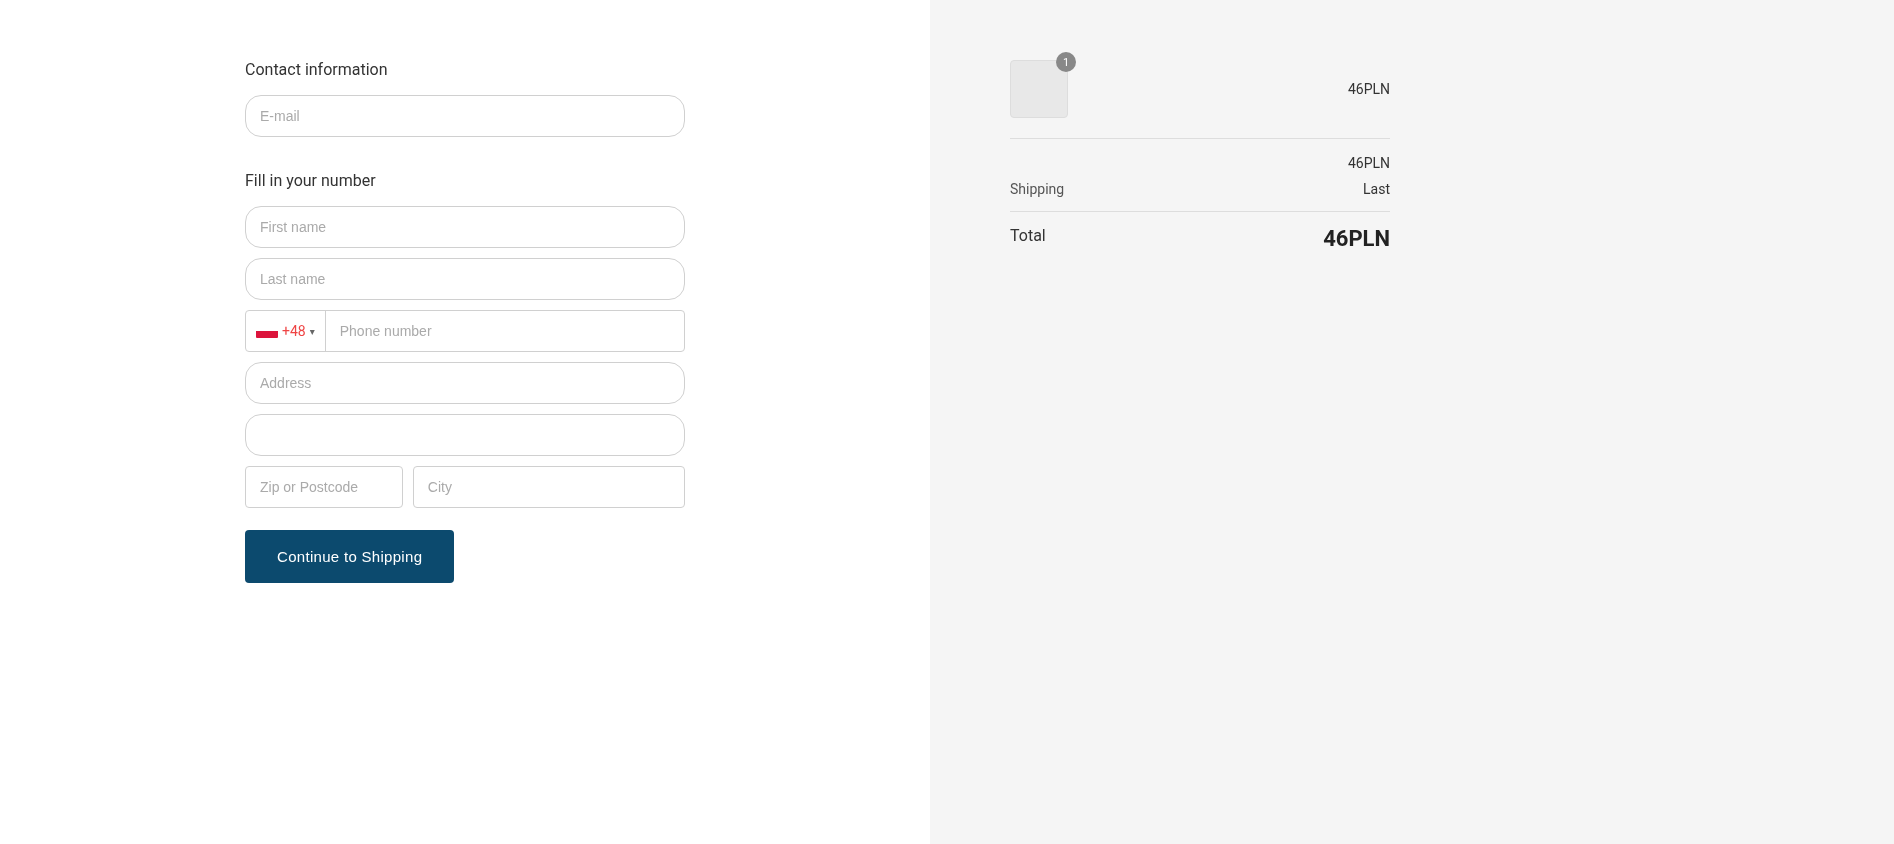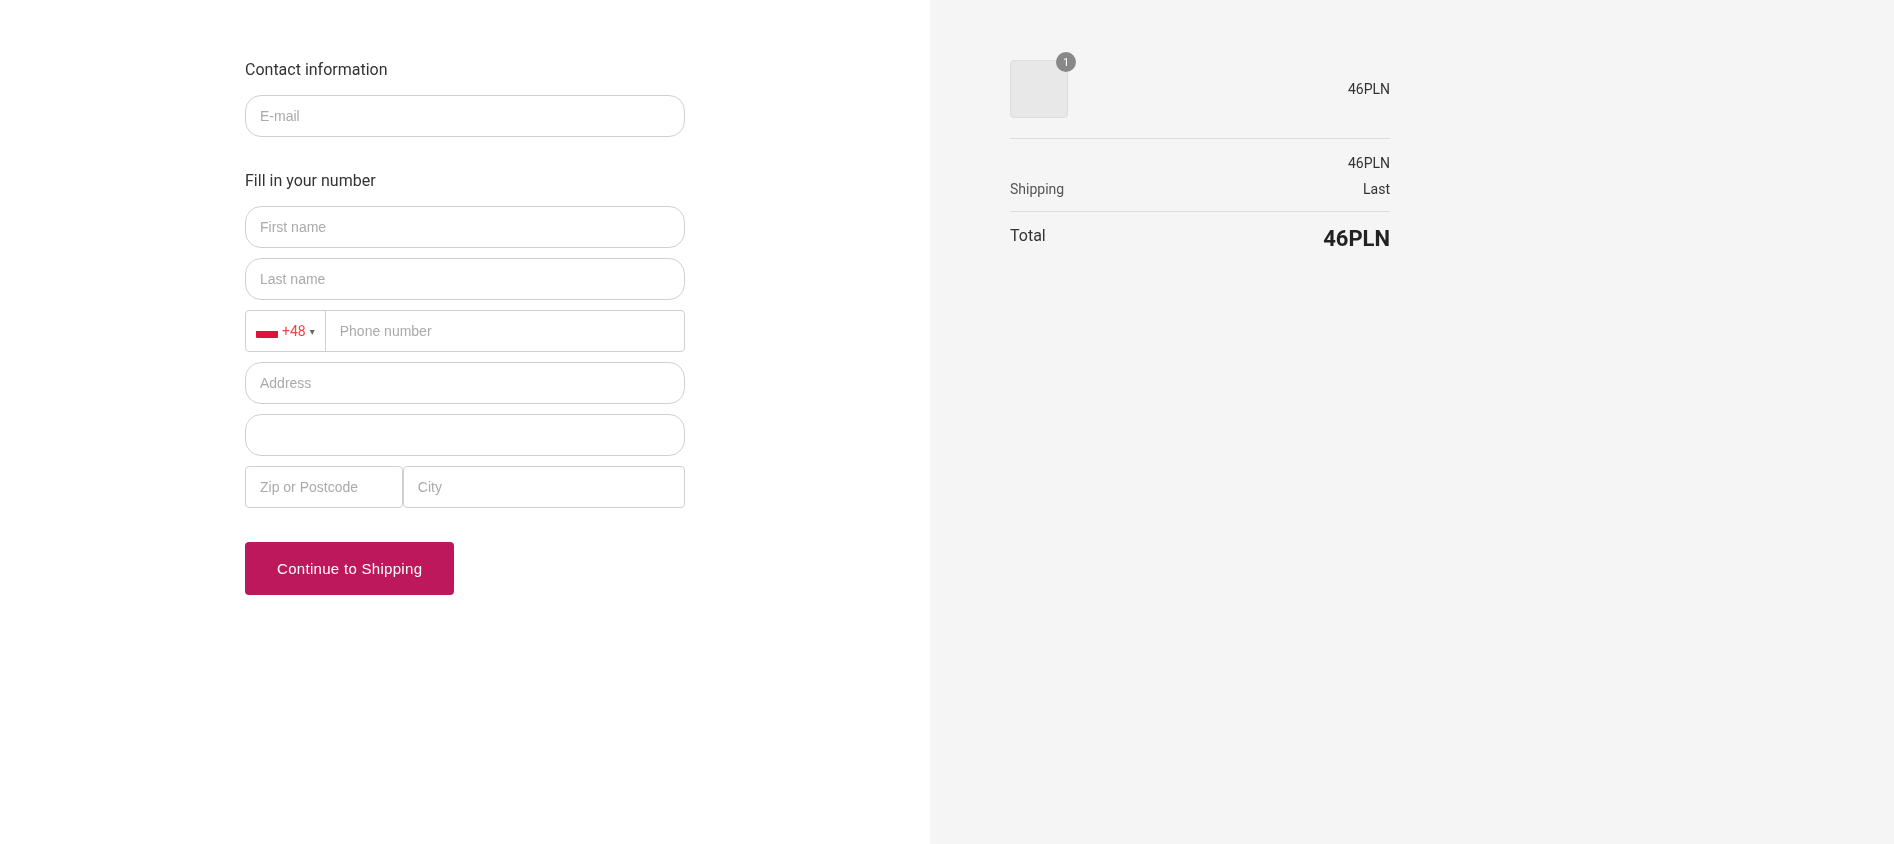--- a/index.html
+++ b/index.html
@@ -119,22 +119,22 @@
       outline: none;
       background: transparent;
     }
 
     .phone-input::placeholder {
       color: #aaa;
     }
 
     .zip-city-row {
       display: flex;
-      gap: 0;
-      margin-bottom: 14px;
+      gap: 10px;
+      margin-bottom: 2px;
     }
 
     .zip-input {
       flex: 0 0 calc(37% - 5px);
     }
 
     .city-input {
       flex: 1;
     }
 
@@ -150,21 +150,21 @@
       width: 100%;
     }
 
     .zip-input::placeholder,
     .city-input::placeholder {
       color: #aaa;
     }
 
     .continue-btn {
       margin-top: 20px;
-      background: #be185d;
+      background: #0c4a6e;
       color: #fff;
       border: none;
       padding: 18px 32px;
       font-size: 15px;
       font-weight: 500;
       border-radius: 4px;
       cursor: pointer;
       letter-spacing: 0.3px;
     }
 

